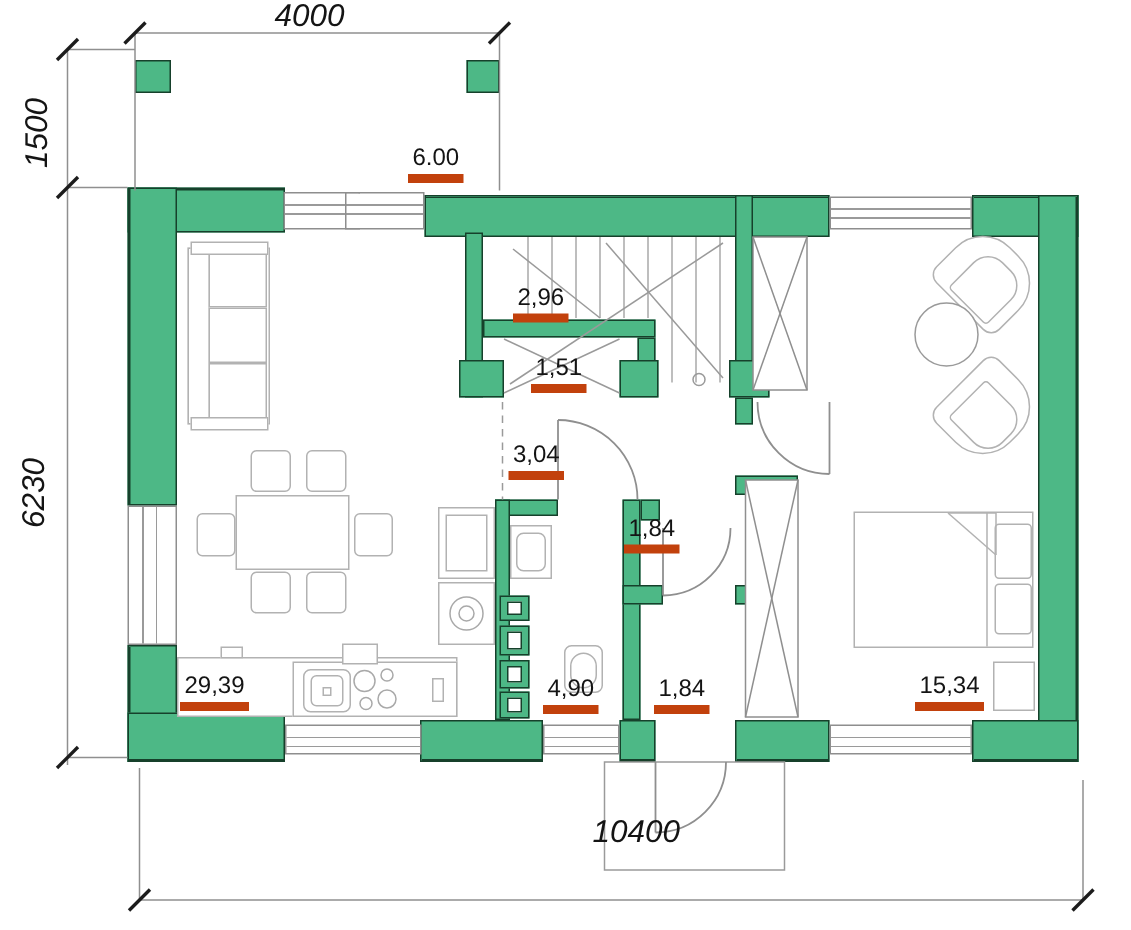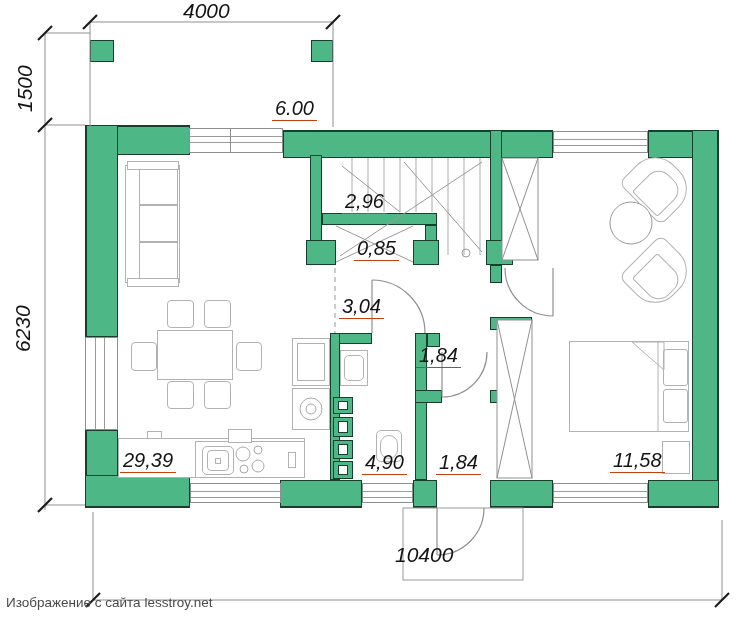--- a/index.html
+++ b/index.html
@@ -14,22 +14,22 @@
   .sh-b{box-shadow:inset 0 -8px 0 -7px var(--edge);}
   .sh-l{box-shadow:inset 8px 0 0 -7px var(--edge);}
   .sh-r{box-shadow:inset -8px 0 0 -7px var(--edge);}
   .winH,.winV{position:absolute;box-sizing:border-box;border:1px solid #8e8e8e;}
   .winH{background:linear-gradient(to bottom,#fff 7px,#9a9a9a 7px,#9a9a9a 8px,#fff 8px,#fff 13px,#9a9a9a 13px,#9a9a9a 14px,#fff 14px);}
   .winV{background:linear-gradient(to right,#fff 9px,#9a9a9a 9px,#9a9a9a 10px,#fff 10px,#fff 18px,#9a9a9a 18px,#9a9a9a 19px,#fff 19px);}
   .furn{position:absolute;border:1px solid var(--furn);background:#fff;box-sizing:border-box;}
   .nob{background:transparent;}
   .wbox{position:absolute;background:var(--wall);border:1px solid var(--edge);box-sizing:border-box;}
   .wbox span{position:absolute;left:4px;top:3px;right:4px;bottom:3px;background:#fff;border:1px solid var(--edge);}
-  .lbl{position:absolute;font-style:italic;font-size:20px;color:var(--text);
-       border-bottom:1px solid #c2410c;padding:0 3px 1px;white-space:nowrap;line-height:1.05;}
+  .lbl{position:absolute;font-size:16px;color:var(--text);
+       border-bottom:6px solid #c2410c;padding:0 3px 1px;white-space:nowrap;line-height:1.05;}
   .dimlbl{position:absolute;font-style:italic;font-size:21px;color:var(--text);white-space:nowrap;line-height:1;}
   .vert{transform:rotate(-90deg);transform-origin:0 0;}
   .wm{position:absolute;font-size:13.5px;color:#4a4a4a;white-space:nowrap;}
   svg.lines{position:absolute;left:0;top:0;pointer-events:none;}
 </style>
 </head>
 <body>
 
 <div id="plan">
 
@@ -230,22 +230,21 @@
     </g>
   </svg>
 
   <div class="dimlbl" style="left:183px;top:0px">4000</div>
   <div class="dimlbl vert" style="left:14px;top:112px">1500</div>
   <div class="dimlbl vert" style="left:12px;top:352px">6230</div>
   <div class="dimlbl" style="left:395px;top:544px">10400</div>
 
   <div class="lbl" style="left:272px;top:98px">6.00</div>
   <div class="lbl" style="left:342px;top:191px">2,96</div>
-  <div class="lbl" style="left:354px;top:238px">0,85</div>
+  <div class="lbl" style="left:354px;top:238px">1,51</div>
   <div class="lbl" style="left:339px;top:296px">3,04</div>
   <div class="lbl" style="left:416px;top:345px">1,84</div>
   <div class="lbl" style="left:120px;top:450px">29,39</div>
   <div class="lbl" style="left:362px;top:452px">4,90</div>
   <div class="lbl" style="left:436px;top:452px">1,84</div>
-  <div class="lbl" style="left:610px;top:450px">11,58</div>
-
-  <div class="wm" style="left:6px;top:595px">Изображение с сайта lesstroy.net</div>
+  <div class="lbl" style="left:610px;top:450px">15,34</div>
+
 </div>
 
 </body></html>

